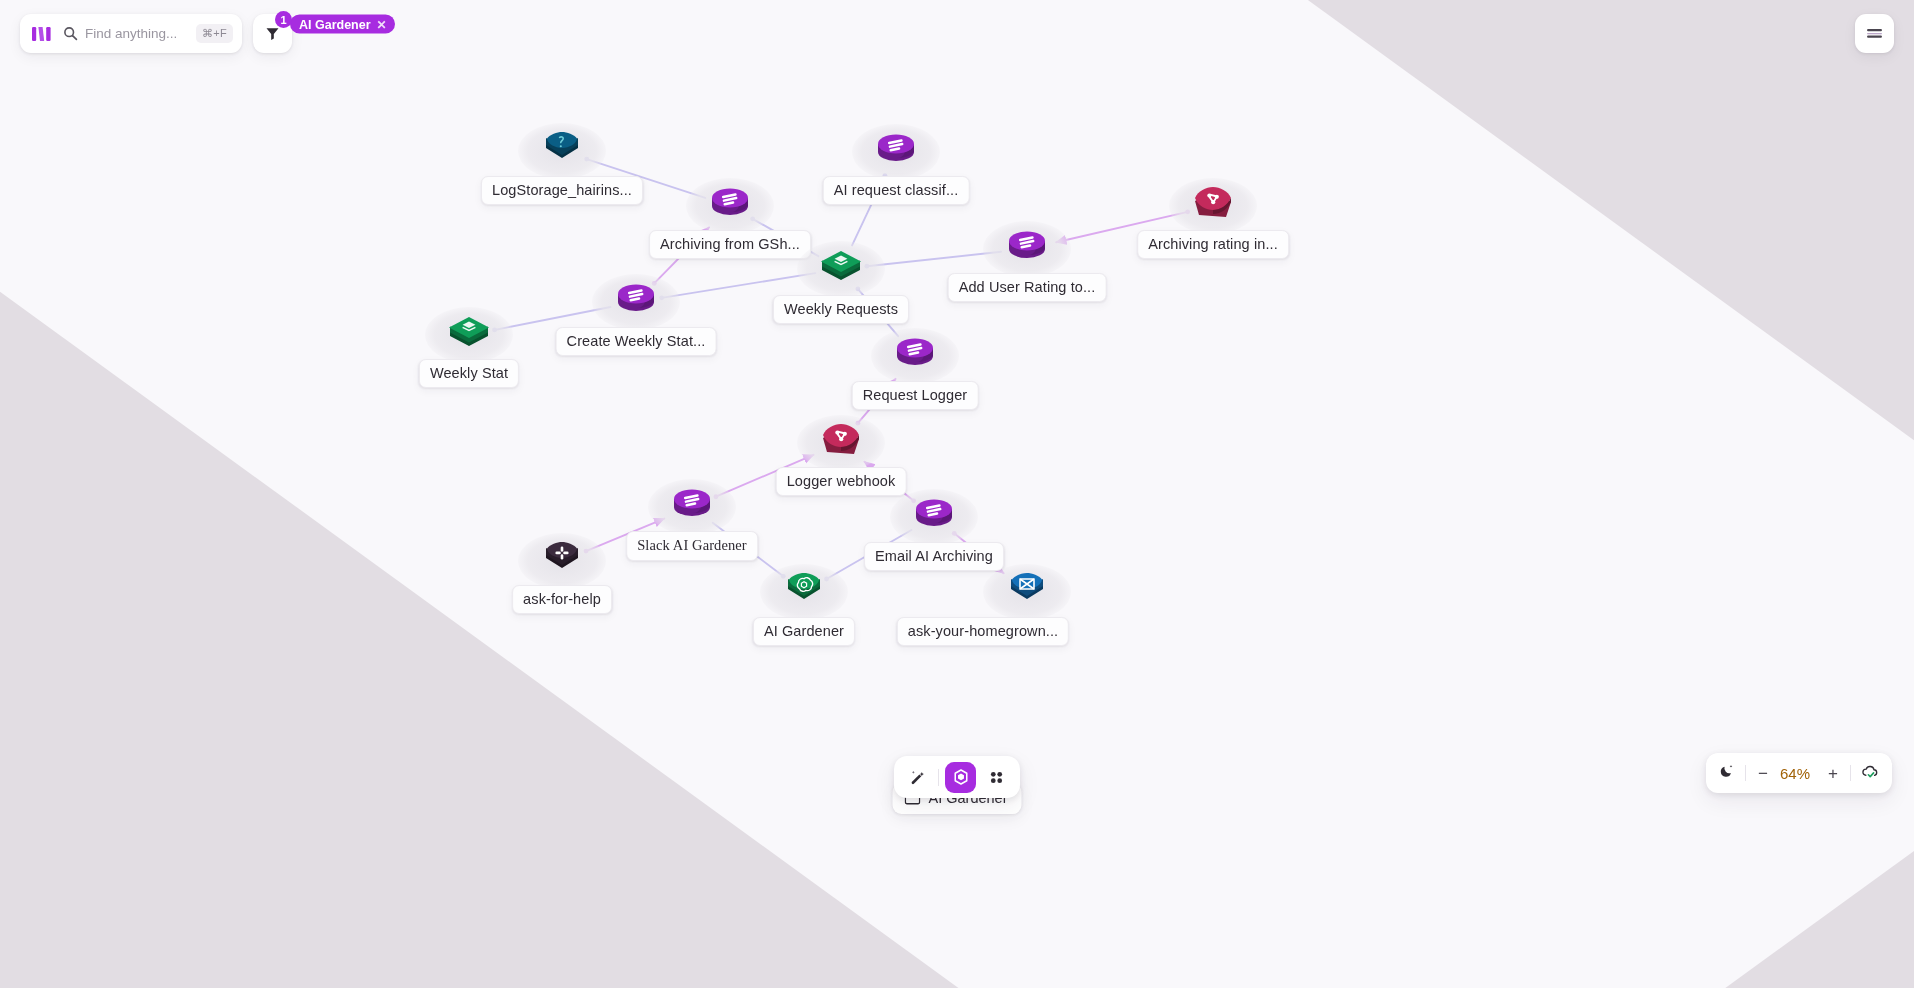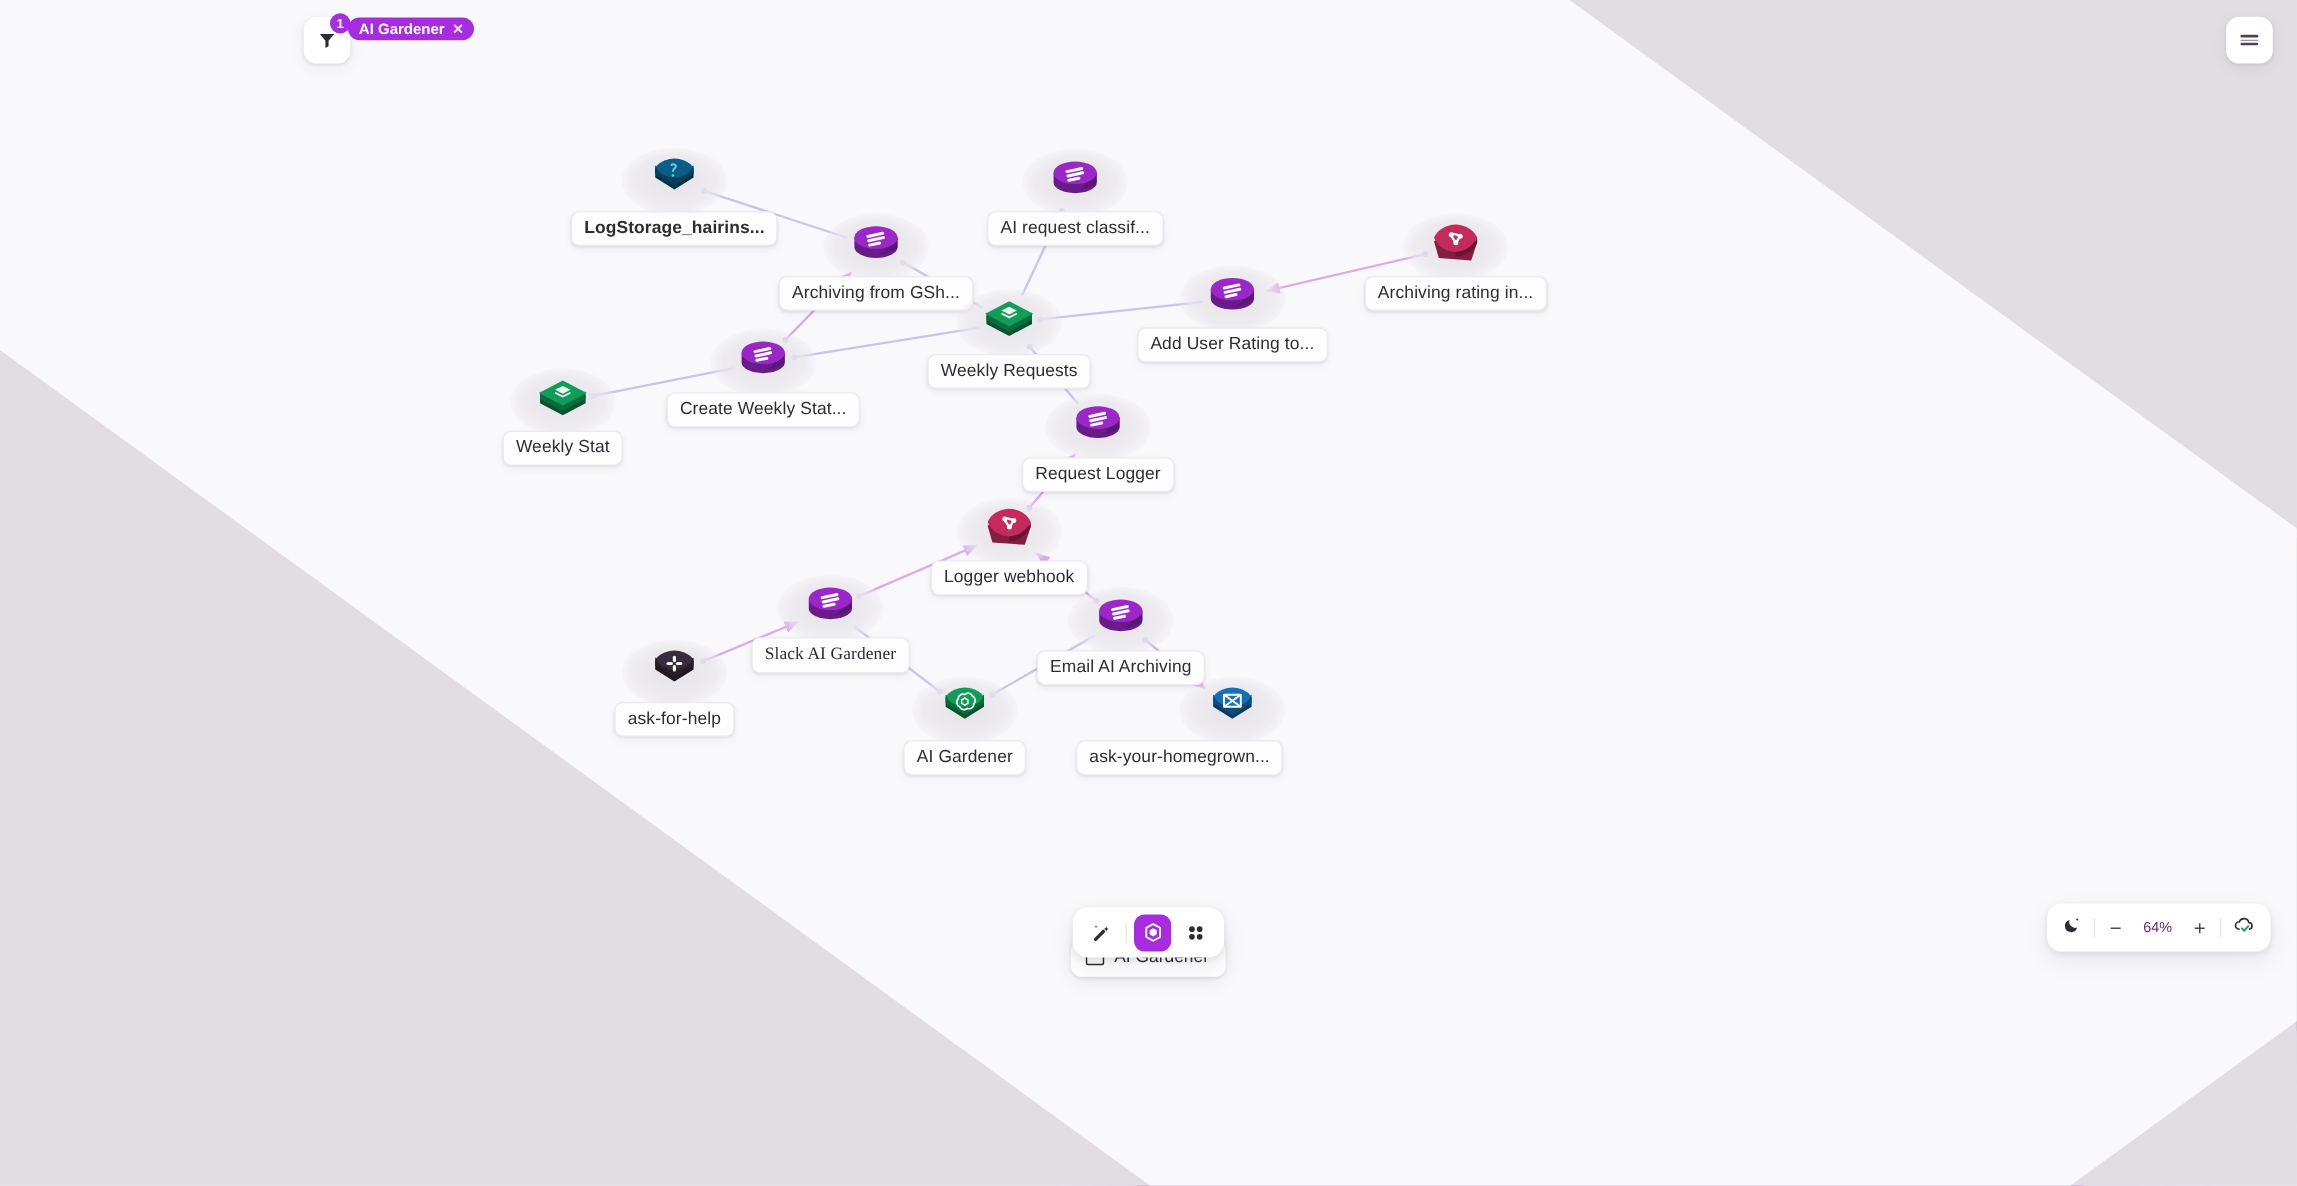--- a/index.html
+++ b/index.html
@@ -151,21 +151,21 @@
   }
 
   .zoom-dock {
     position: absolute; right: 22px; bottom: 195px;
     height: 40px; background: #fff; border-radius: 12px;
     display: flex; align-items: center; gap: 10px; padding: 0 13px;
     box-shadow: 0 2px 6px rgba(40,30,50,.10), 0 8px 22px rgba(40,30,50,.07);
     z-index: 40;
   }
   .zdiv { width: 1px; height: 16px; background: #e6e3ea; }
-  .zoom-pct { font-size: 12px; color: #701a75; min-width: 36px; text-align: center; }
+  .zoom-pct { font-size: 15px; color: #a16207; min-width: 36px; }
   .zsign { font-size: 17px; color: #4a454f; line-height: 1; width: 14px; text-align:center; }
 </style>
 </head>
 <body>
 
 <div id="root">
 
   <div class="board-wrap">
     <div class="board-shadow"></div>
     <div class="board-edge"></div>
@@ -219,21 +219,21 @@
             <path d="M8 11v8l16 10 16-10v-8l-16 9z" fill="#053145"></path>
             <path d="M8 9v7l16 10 16-10V9l-16 9z" fill="#07405a"></path>
             <path d="M24 3c5 0 12 2.5 15 6.5 0 5-8 9.5-15 9.5S9 14.5 9 9.5C12 5.5 19 3 24 3z" fill="#0a5e85"></path>
             <g fill="none" stroke="#6ecdd8" stroke-width="1.6" stroke-linecap="round" transform="translate(24,13)">
               <path d="M-2.4-4.6c1.6-1 3.6-.4 3.6 1.2 0 1.8-2.4 2.2-2.4 4"></path>
               <circle cx="-1.2" cy="4.2" r="1.05" fill="#6ecdd8" stroke="none"></circle>
             </g>
           </svg>
         </div>
       </div>
-      <div class="node-label" style="left: 562px; top: 176px; font-weight: bold;">LogStorage_hairins...</div>
+      <div class="node-label" style="left: 562px; top: 176px;">LogStorage_hairins...</div>
       <div class="node" style="left: 730px; top: 206px;">
         <div class="halo"></div>
         <div class="glyph">
           <svg width="48" height="44" viewBox="0 0 48 44">
             <path d="M6 14v8a18 9 0 0 0 36 0v-8z" fill="#691b89"></path>
             <path d="M24 28a18 9 0 0 0 18-6v-8h-9v8a9 9 0 0 1-9 6z" fill="#511469" opacity=".55"></path>
             <ellipse cx="24" cy="14" rx="18" ry="9.4" fill="#9b27c9"></ellipse>
             <g fill="#ffffff" transform="translate(24,15) rotate(-12)">
               <rect x="-7.5" y="-4.6" width="15" height="2.5" rx="1.2"></rect>
               <rect x="-7.5" y="-0.9" width="15" height="2.5" rx="1.2"></rect>
@@ -447,20 +447,37 @@
               <path d="M-7-5 7 5M7-5 -7 5"></path>
             </g>
           </svg>
         </div>
       </div>
       <div class="node-label" style="left: 983px; top: 617px;">ask-your-homegrown...</div>
     </div>
 
   <div class="topbar">
 
+    <div class="searchbar">
+      <span class="logo">
+        <svg viewBox="0 0 21 17" width="21" height="17">
+          <rect x="0" y="2" width="4.2" height="14" rx="1.2" fill="#a72ce0"></rect>
+          <path d="M6.4 2h4.2l1.6 14H8L6.4 2z" fill="#b44fe8"></path>
+          <rect x="14.2" y="2" width="4.4" height="14" rx="1.2" fill="#a72ce0"></rect>
+        </svg>
+      </span>
+      <span class="mag">
+        <svg viewBox="0 0 16 16" width="15" height="15">
+          <circle cx="6.6" cy="6.6" r="4.6" fill="none" stroke="#3d3944" stroke-width="1.7"></circle>
+          <line x1="10.2" y1="10.2" x2="14.3" y2="14.3" stroke="#3d3944" stroke-width="1.8" stroke-linecap="round"></line>
+        </svg>
+      </span>
+      <span class="find-text">Find anything...</span>
+      <span class="kbd">⌘+F</span>
+    </div>
 
     <div class="filter-btn">
       <svg viewBox="0 0 16 16" width="15" height="15">
         <path d="M1.6 2.4h12.8L9.4 8.4v5l-2.8 1.6v-6.6L1.6 2.4z" fill="#2f2b33"></path>
       </svg>
     </div>
     <div class="filter-badge">1</div>
 
     <div class="chip">
       <span>AI Gardener</span>

